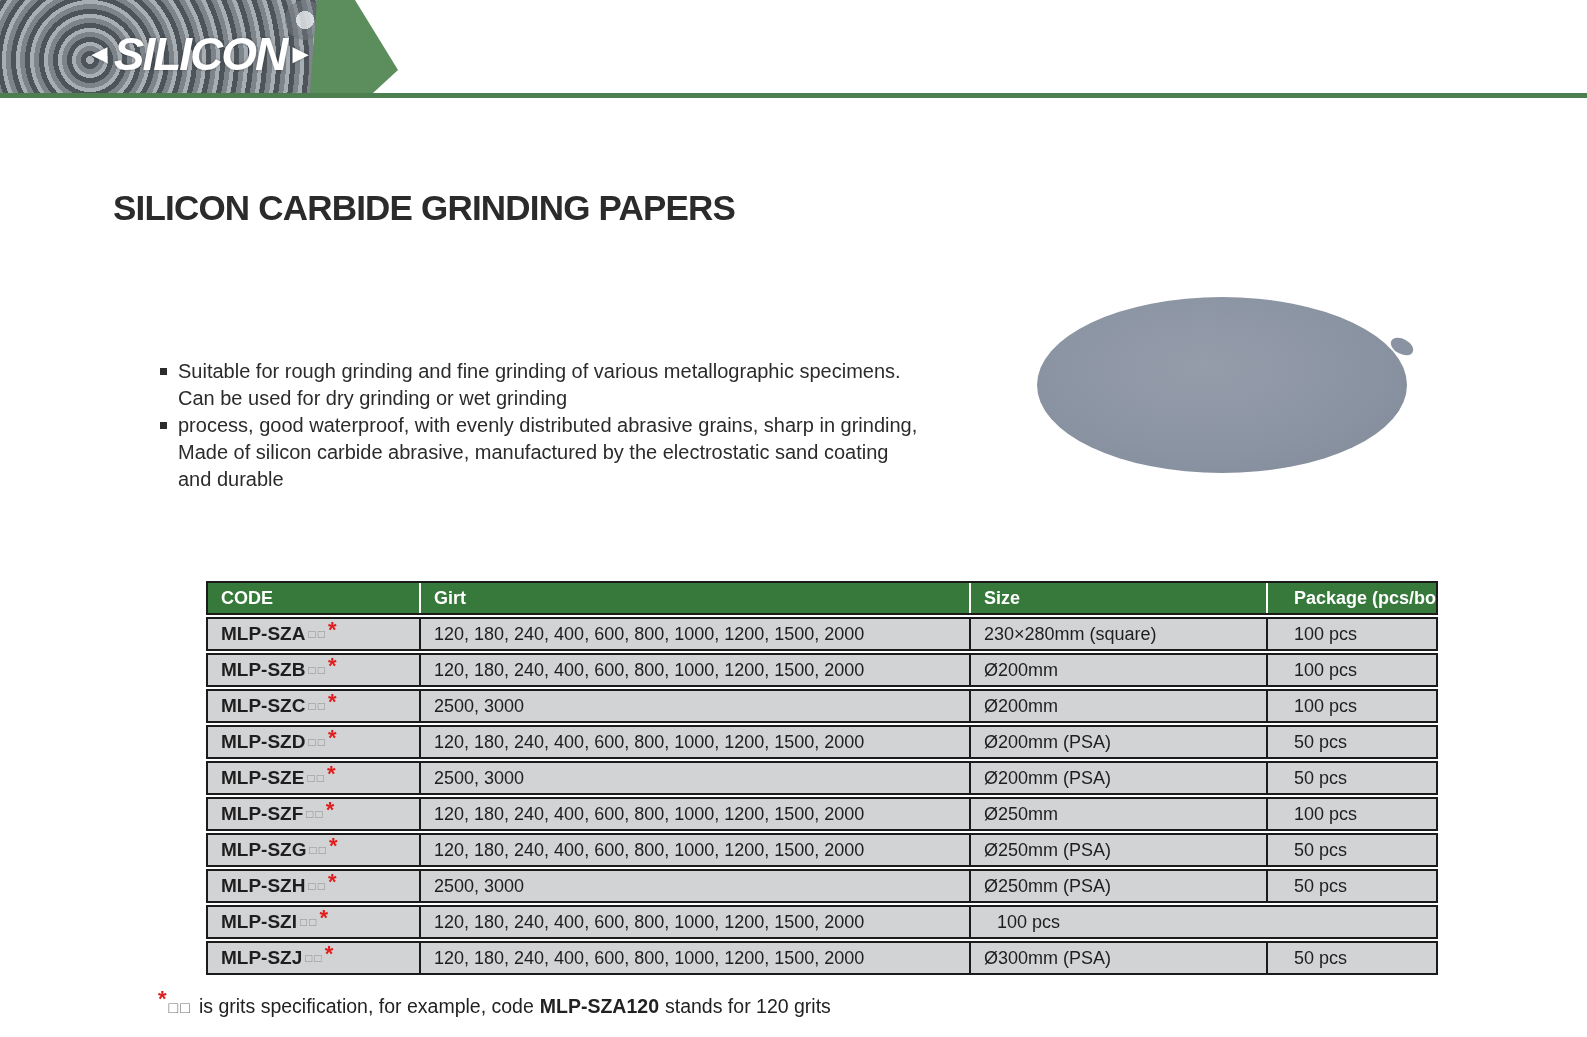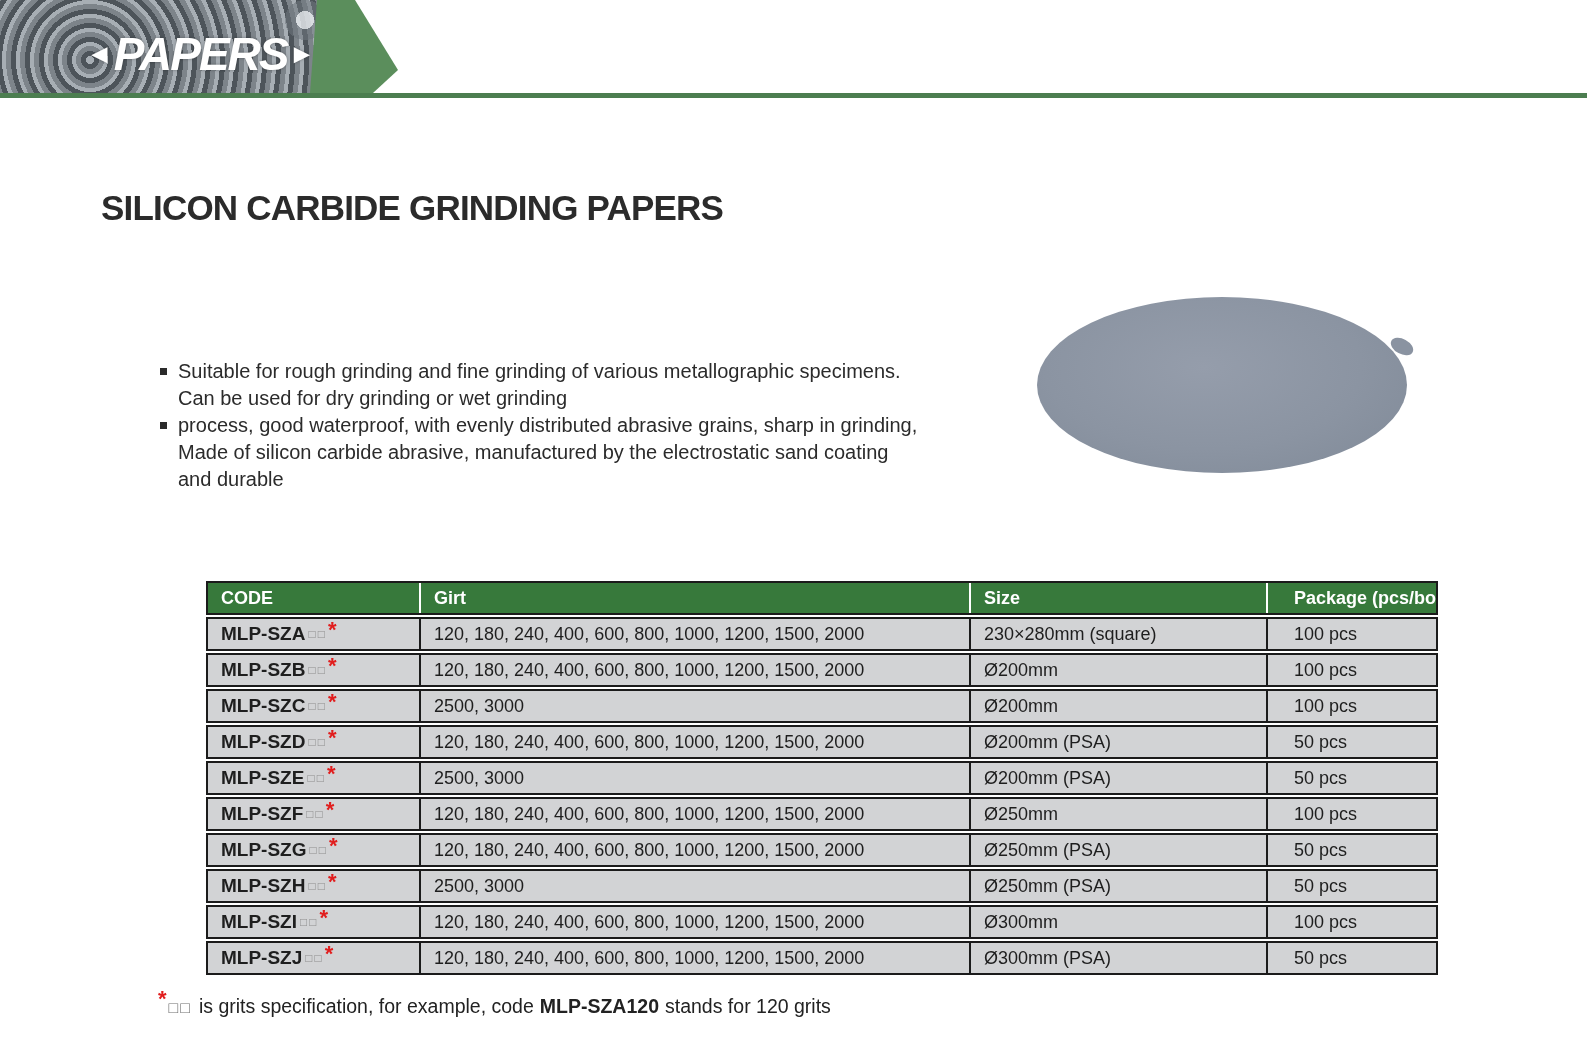--- a/index.html
+++ b/index.html
@@ -26,21 +26,21 @@
   .logo {
     position:absolute; left:86px; top:26px; height:56px;
     display:flex; align-items:center; color:#ffffff;
     font-weight:700; font-style:italic; text-shadow:0 0 3px rgba(0,0,0,.35);
   }
   .logo .arrow { font-size:27px; line-height:1; }
   .logo .logo-text { font-size:46px; letter-spacing:-2px; line-height:1; padding:0 1px; }
   .green-bar { position:absolute; left:0; top:93px; width:1587px; height:5px; }
   
   .page-title {
-    position:absolute; left:101px; top:188px;
+    position:absolute; left:113px; top:188px;
     font-size:35px; font-weight:700; color:#2b2b2b; letter-spacing:-0.8px;
     white-space:nowrap;
   }
   
   .features { position:absolute; left:160px; top:358px; font-size:20px; color:#2b2b2b; }
   .feature { position:relative; padding-left:18px; line-height:27px; }
   .feature::before { content:""; position:absolute; left:0; top:10px; width:7px; height:7px; background:#2b2b2b; }
   .feature .line { white-space:nowrap; }
   
   .disc-wrap { position:absolute; left:1037px; top:297px; width:370px; height:176px; }
@@ -81,21 +81,21 @@
 </head>
 <body>
 
 <div class="page">
 
   <div>
     <div class="photo"></div>
     <div class="chevron" style="background: rgb(91, 142, 92);"></div>
     <div class="logo">
       <span class="arrow">◄</span>
-      <span class="logo-text">PAPERS</span>
+      <span class="logo-text">SILICON</span>
       <span class="arrow">►</span>
     </div>
     <div class="green-bar" style="background: rgb(76, 126, 80);"></div>
   </div>
 
   <div class="page-title">SILICON CARBIDE GRINDING PAPERS</div>
 
   <div class="features">
     <div class="feature">
       <div class="line">Suitable for rough grinding and fine grinding of various metallographic specimens.</div>
@@ -209,21 +209,20 @@
       <div class="cell c4">50 pcs</div>
     </div>
 
     <div class="trow">
       <div class="cell c1">
           <span class="code">MLP-SZI</span>
           <span class="boxes">□□</span>
           <span class="star">*</span>
         </div>
       <div class="cell c2">120, 180, 240, 400, 600, 800, 1000, 1200, 1500, 2000</div>
-      <div class="cell c3">Ø300mm</div>
       <div class="cell c4">100 pcs</div>
     </div>
 
     <div class="trow">
       <div class="cell c1">
           <span class="code">MLP-SZJ</span>
           <span class="boxes">□□</span>
           <span class="star">*</span>
         </div>
       <div class="cell c2">120, 180, 240, 400, 600, 800, 1000, 1200, 1500, 2000</div>

